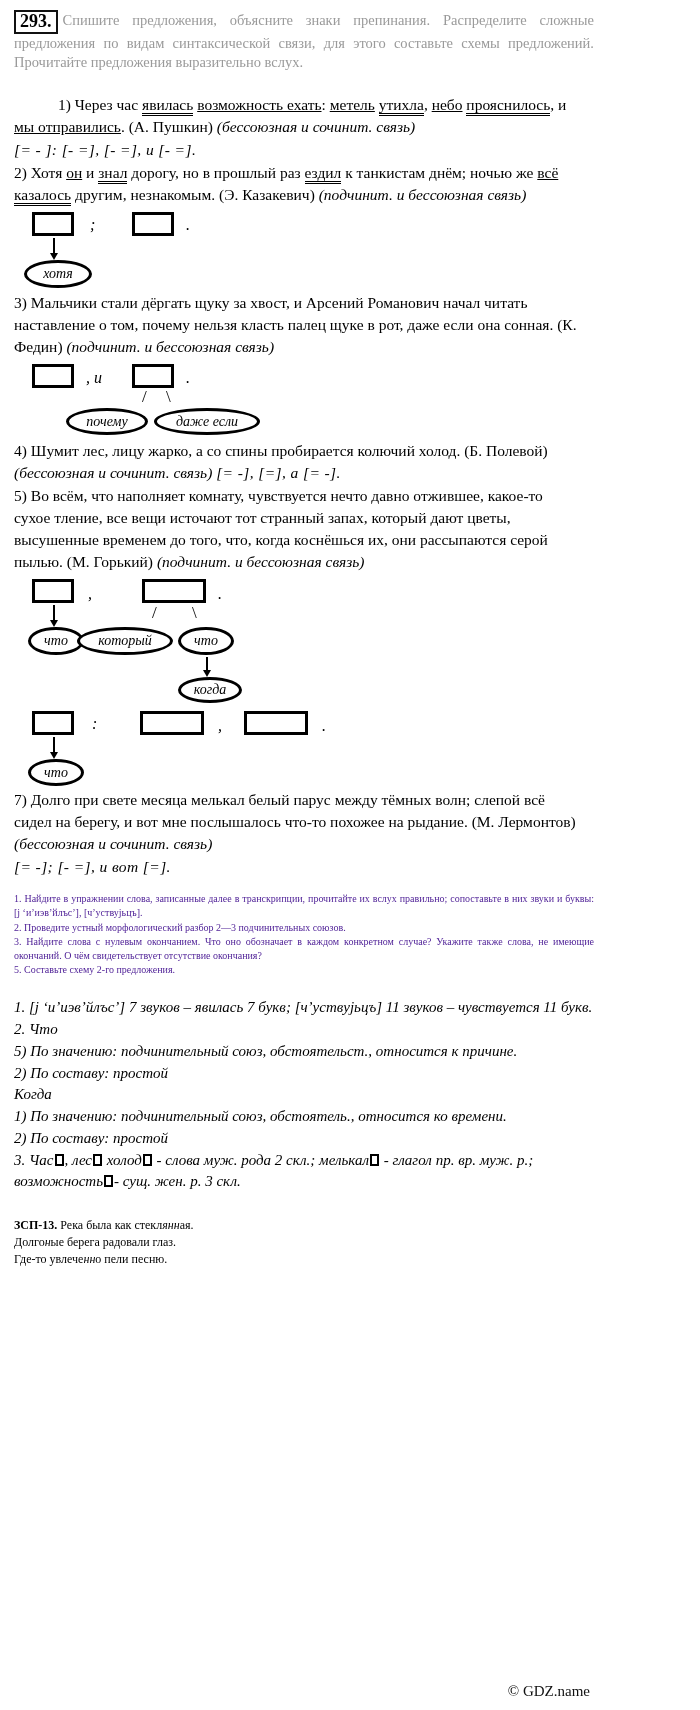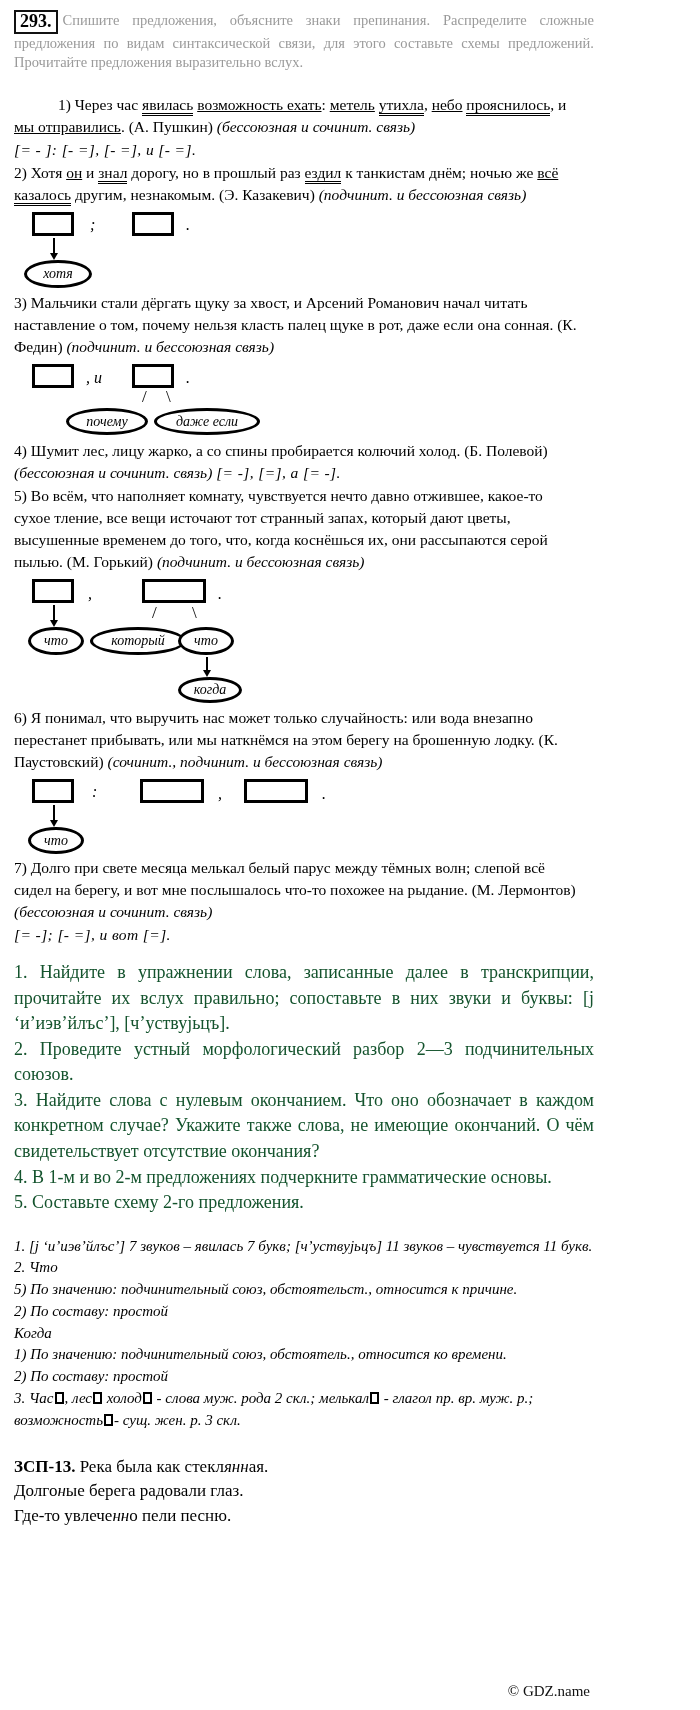--- a/index.html
+++ b/index.html
@@ -124,22 +124,22 @@
     position: absolute;
     font-size: 17px;
     font-family: "Liberation Serif", serif;
     color: #000;
     line-height: 1;
   }
 
   
   .subtasks {
     margin-top: 14px;
-    color: #14532d;
-    font-size: 18px;
+    color: #4c1d95;
+    font-size: 10px;
     line-height: 1.42;
     text-align: justify;
   }
   .subtasks p { margin: 0; }
 
   
   .answers {
     margin-top: 20px;
     font-style: italic;
     font-size: 15px;
@@ -153,21 +153,21 @@
     height: 12px;
     border: 2px solid #000;
     box-sizing: border-box;
     vertical-align: -1px;
     margin: 0 1px;
   }
 
   
   .zsp {
     margin-top: 24px;
-    font-size: 17px;
+    font-size: 12px;
     line-height: 1.42;
     color: #000;
   }
   .zsp p { margin: 0; }
   .zsp-label { font-weight: bold; }
   .em-letters { font-style: italic; }
 
   
   .watermark {
     position: absolute;
@@ -225,49 +225,47 @@
       <div class="abs sqbox w1" style="left:18px; top:2px;"></div>
       <div class="abs punct" style="left:74px; top:6px;">,</div>
       <div class="abs sqbox w2" style="left:128px; top:2px;"></div>
       <div class="abs punct" style="left:204px; top:6px;">.</div>
 
       <div class="arrow-v" style="left:39px; top:28px; --len:20px;"></div>
       <div class="slash" style="left:138px; top:27px;">/</div>
       <div class="bslash" style="left:178px; top:27px;">\</div>
 
       <div class="abs oval" style="left:14px; top:50px; width:56px; height:28px;">что</div>
-      <div class="abs oval" style="left:76px; top:50px; width:96px; height:28px;">который</div>
+      <div class="abs oval" style="left:63px; top:50px; width:96px; height:28px;">который</div>
       <div class="abs oval" style="left:164px; top:50px; width:56px; height:28px;">что</div>
 
       <div class="arrow-v" style="left:192px; top:80px; --len:18px;"></div>
       <div class="abs oval" style="left:164px; top:100px; width:64px; height:26px;">когда</div>
     </div>
 
-    <p class="sent"><span>6)</span> <span>Я понимал, что выручить нас может только случайность: или вода внезапно перестанет прибывать, или мы наткнёмся на этом берегу на брошенную лодку. (К. Паустовский) </span><span class="it">(сочинит., подчинит. и бессоюзная связь)</span></p>
 
     <div class="diagram" style="height:78px;">
       <div class="abs sqbox w1" style="left:18px; top:2px;"></div>
       <div class="abs punct" style="left:78px; top:4px;">:</div>
       <div class="abs sqbox w2" style="left:126px; top:2px;"></div>
       <div class="abs punct" style="left:204px; top:6px;">,</div>
       <div class="abs sqbox w2" style="left:230px; top:2px;"></div>
       <div class="abs punct" style="left:308px; top:6px;">.</div>
       <div class="arrow-v" style="left:39px; top:28px; --len:20px;"></div>
       <div class="abs oval" style="left:14px; top:50px; width:56px; height:27px;">что</div>
     </div>
 
     <p class="sent"><span>7)</span> <span>Долго при свете месяца мелькал белый парус между тёмных волн; слепой всё сидел на берегу, и вот мне послышалось что-то похожее на рыдание. (М. Лермонтов) </span><span class="it">(бессоюзная и сочинит. связь)</span></p>
     <p class="sent scheme-line">[= -]; [- =], и вот [=].</p>
   </div>
 
   <div class="subtasks">
     <p>1. Найдите в упражнении слова, записанные далее в транскрипции, прочитайте их вслух правильно; сопоставьте в них звуки и буквы: [j ‘и’иэв’йлъс’], [ч’уствуjьцъ].</p>
     <p>2. Проведите устный морфологический разбор 2—3 подчинительных союзов.</p>
     <p>3. Найдите слова с нулевым окончанием. Что оно обозначает в каждом конкретном случае? Укажите также слова, не имеющие окончаний. О чём свидетельствует отсутствие окончания?</p>
-    <p>4. В 1-м и во 2-м предложениях подчеркните грамматические основы.</p>
     <p>5. Составьте схему 2-го предложения.</p>
   </div>
 
   <div class="answers">
     <p>1. [j ‘и’иэв’йлъс’] 7 звуков – явилась 7 букв; [ч’уствуjьцъ]  11 звуков – чувствуется 11 букв.</p>
     <p>2. Что</p>
     <p>5) По значению: подчинительный союз, обстоятельст., относится к причине.</p>
     <p>2) По составу: простой</p>
     <p>Когда</p>
     <p>1) По значению: подчинительный союз, обстоятель., относится ко времени.</p>

